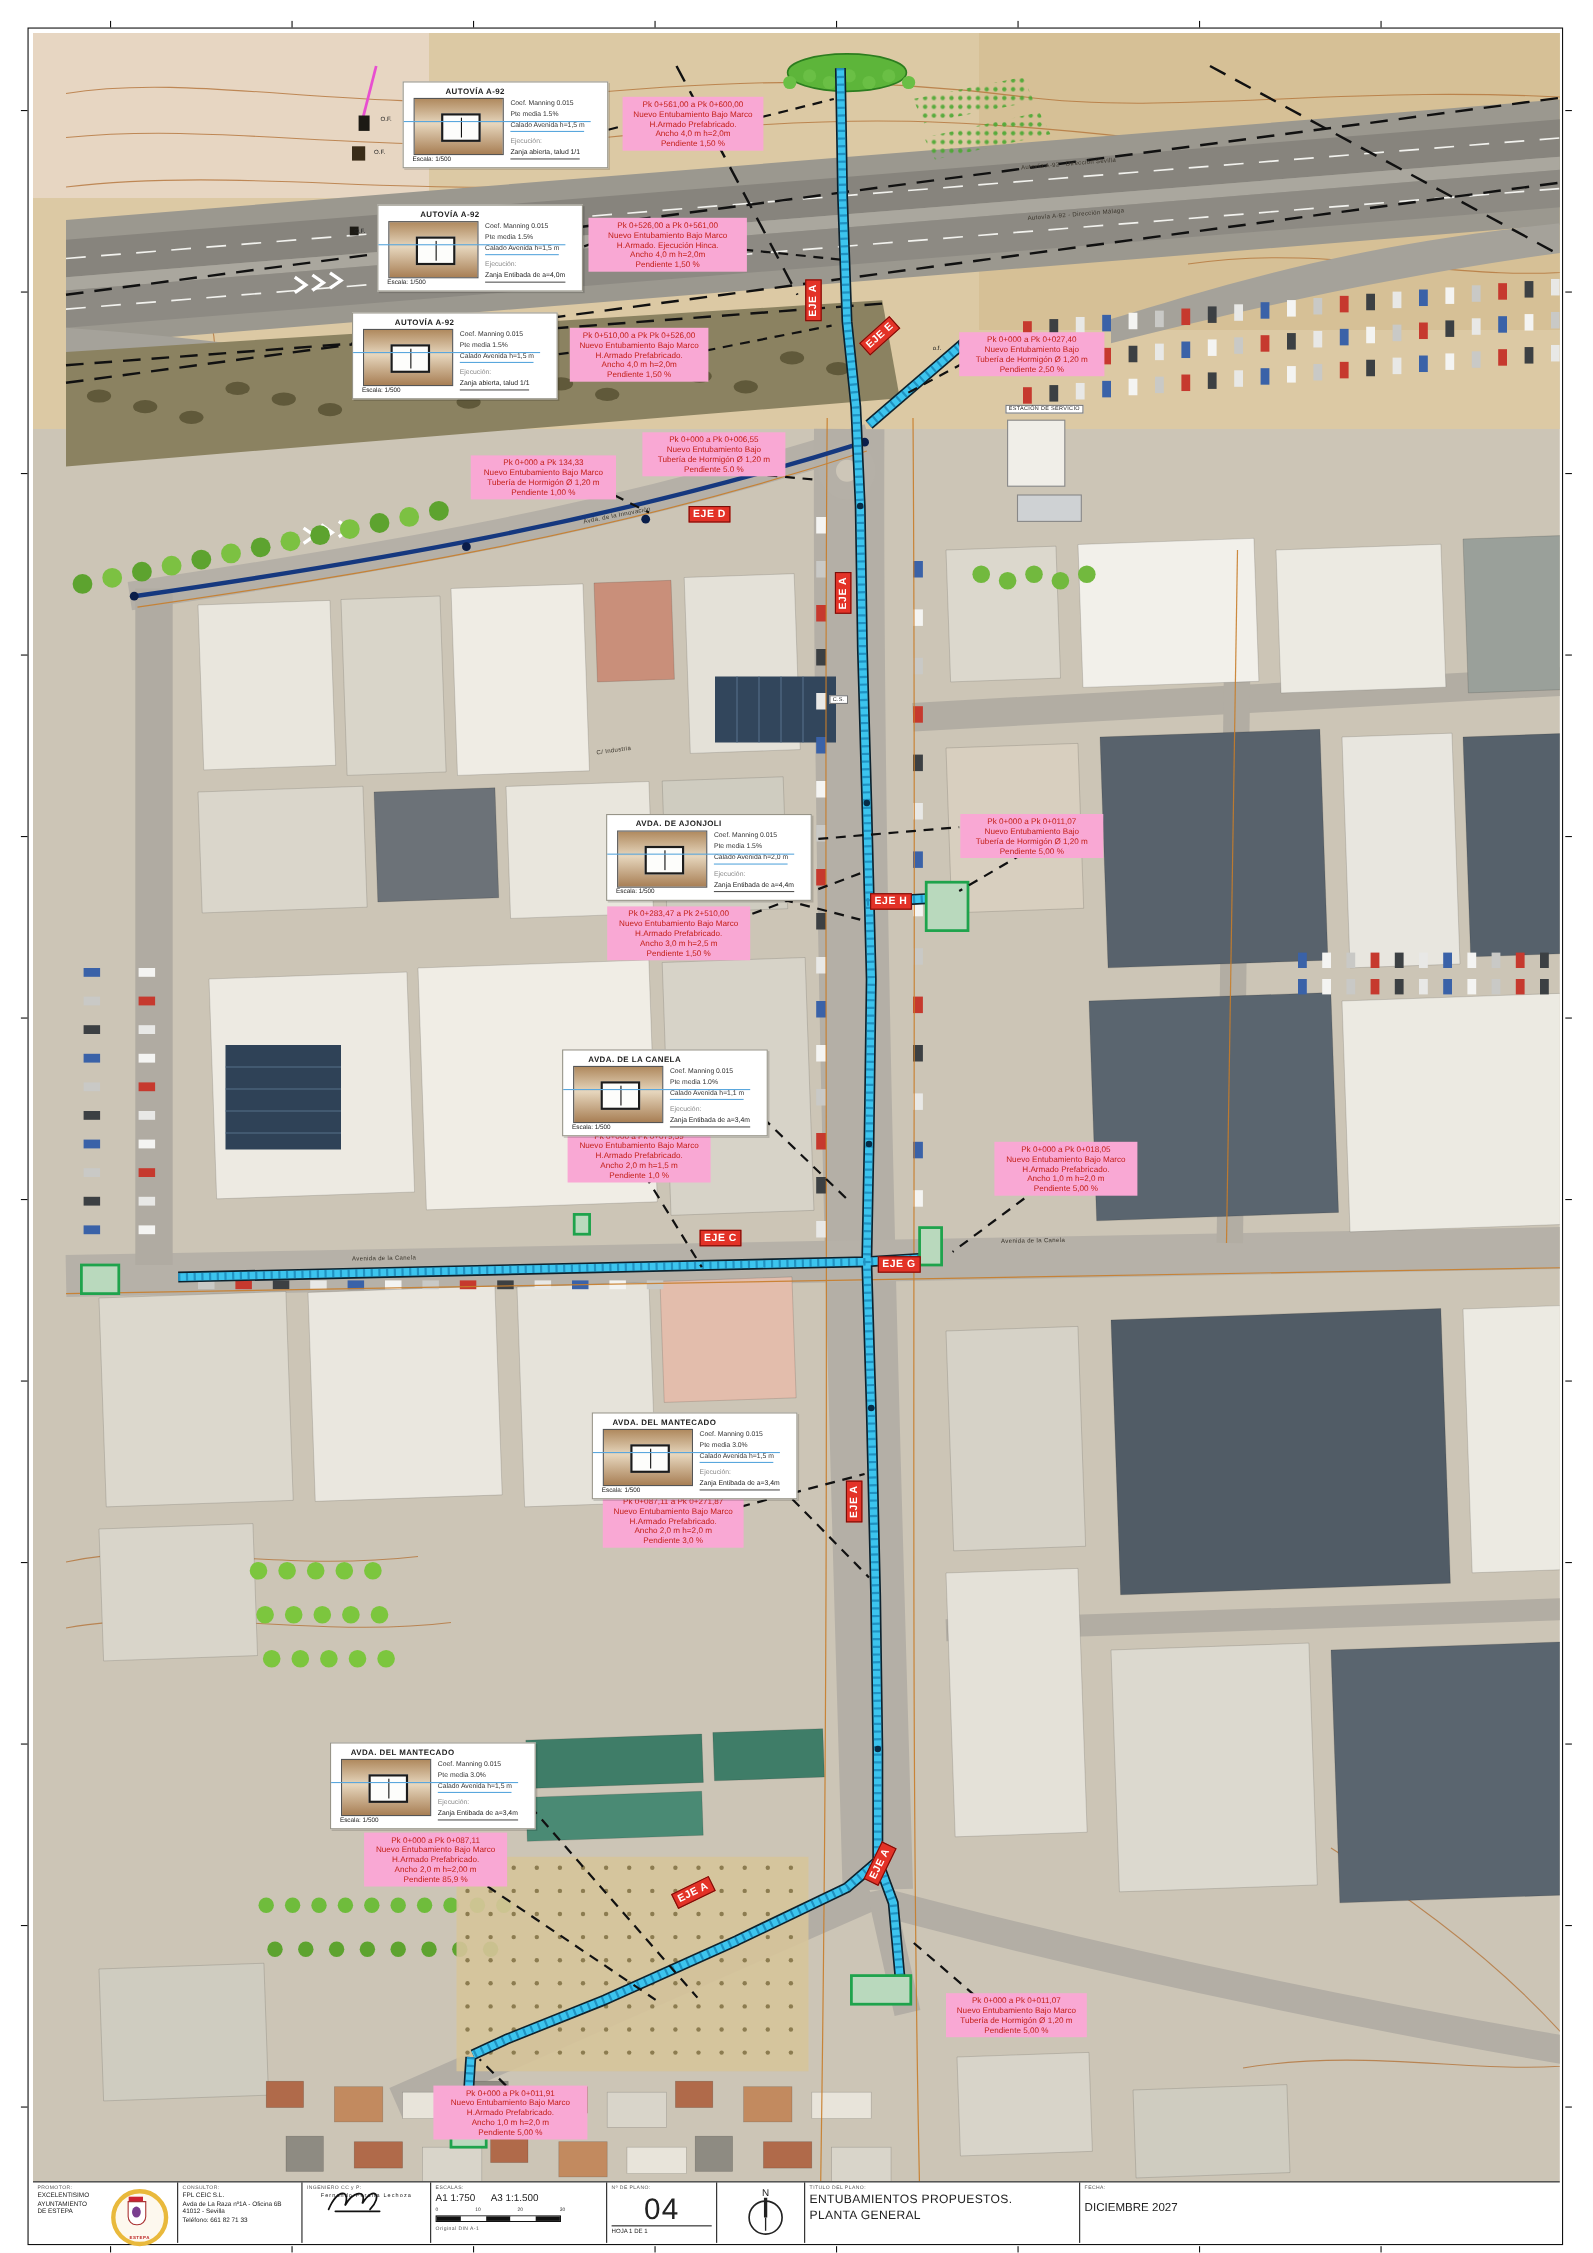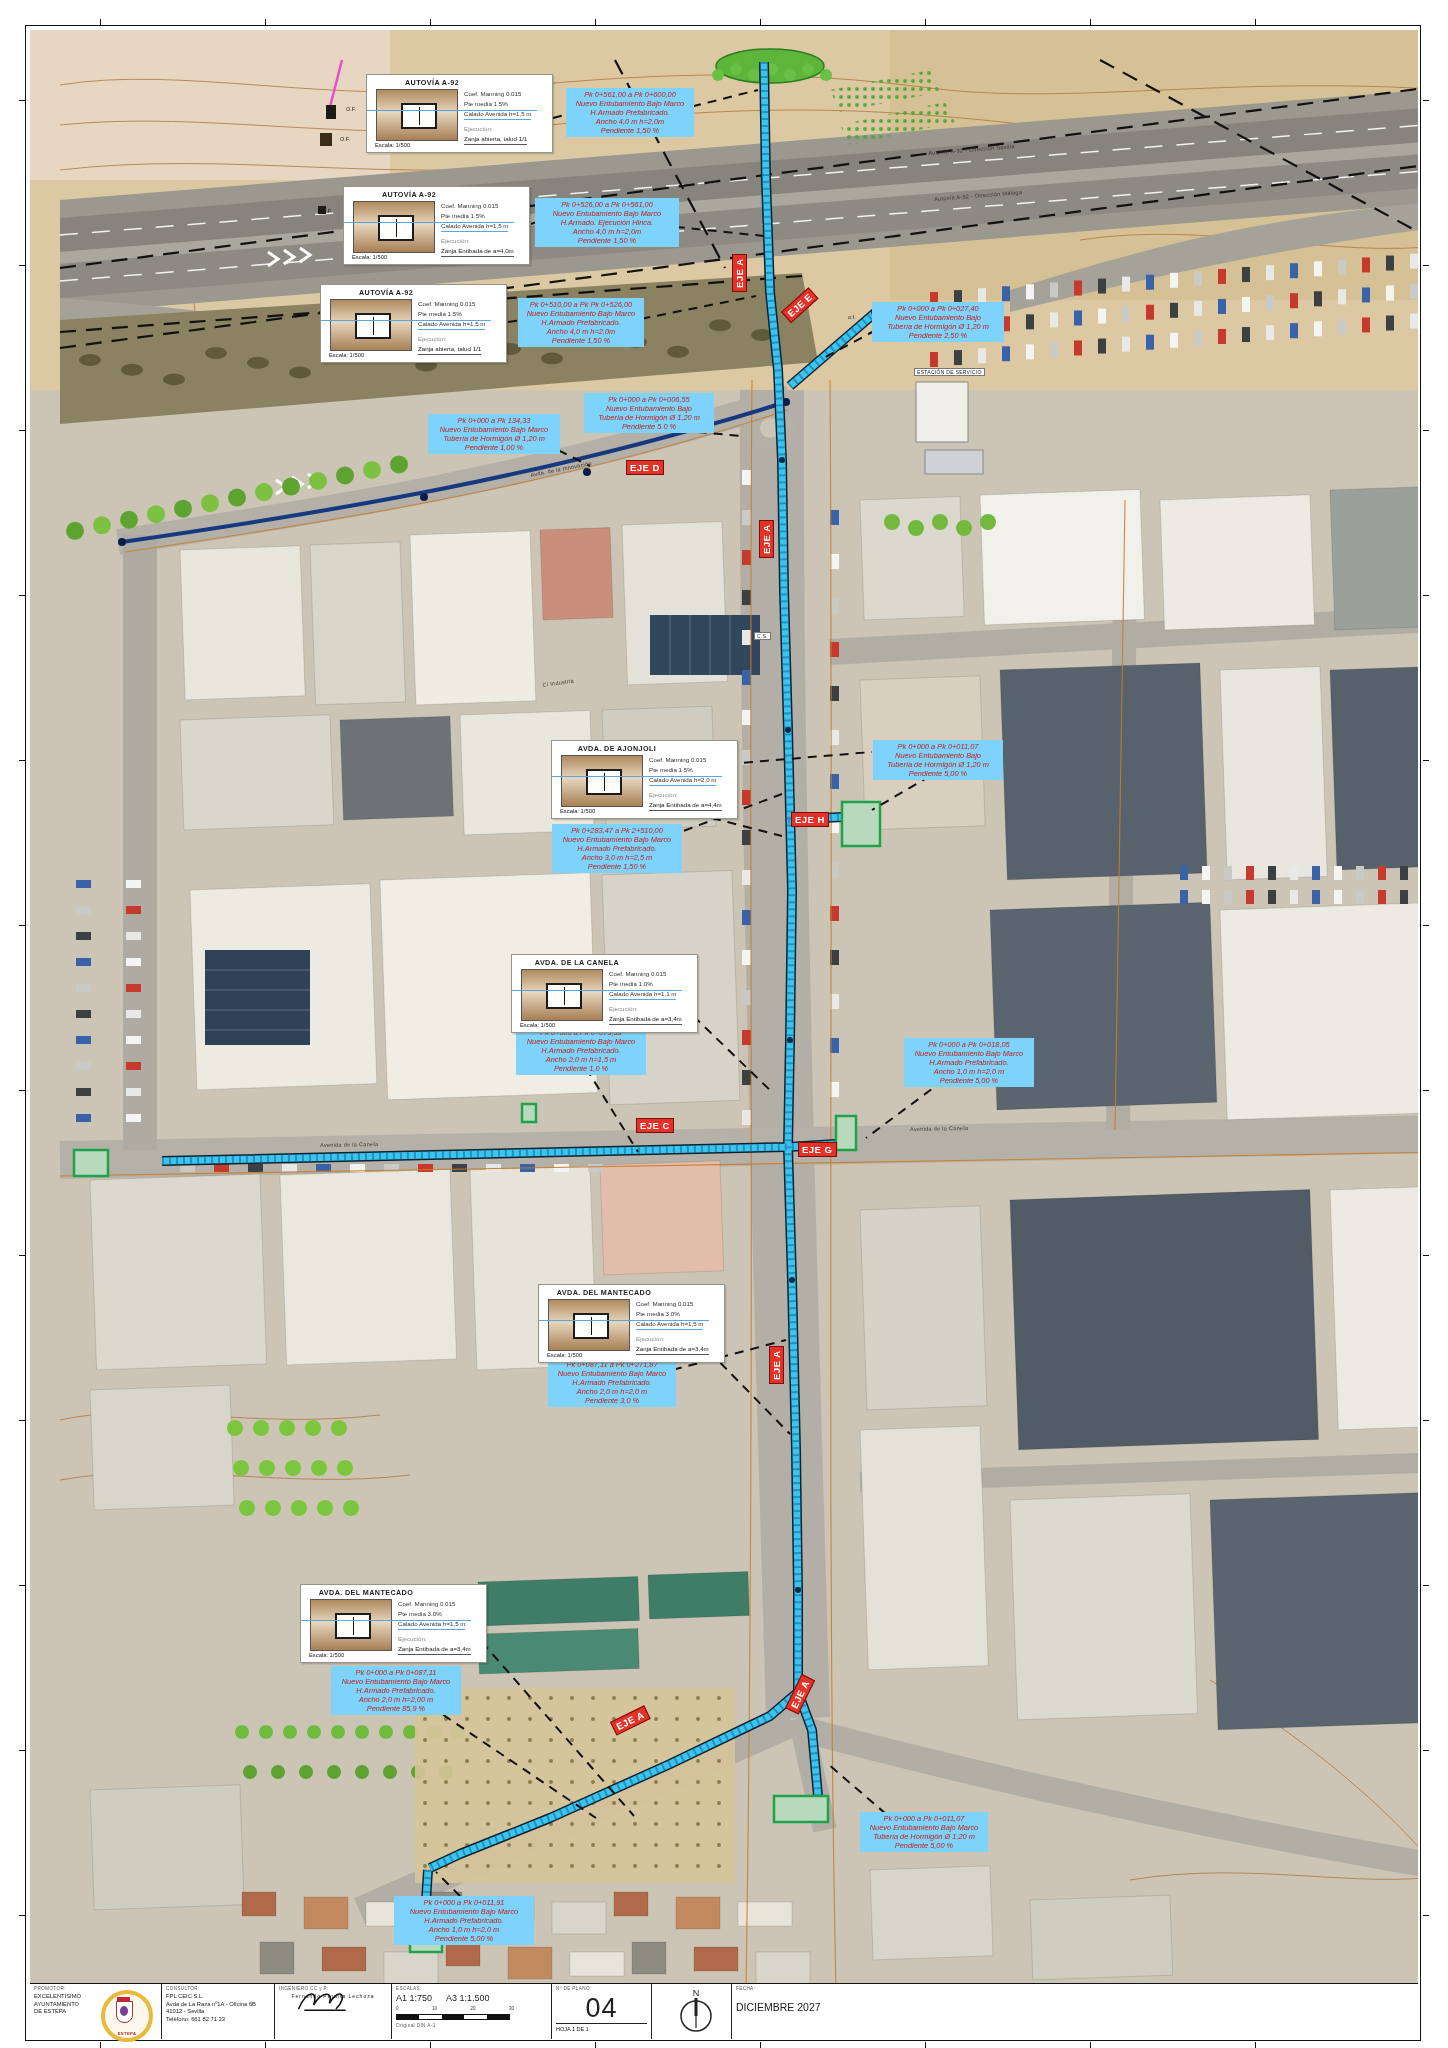--- a/index.html
+++ b/index.html
@@ -5,22 +5,22 @@
   html,body{margin:0;padding:0;background:#fff;}
   body{font-family:"Liberation Sans",sans-serif;}
   .sheet{position:relative;width:1448px;height:2048px;background:#fff;overflow:hidden;}
   .frame{position:absolute;left:25px;top:25px;width:1396px;height:2016px;border:1.5px solid #111;box-sizing:border-box;}
   .planarea{position:absolute;left:30px;top:30px;width:1388px;height:1953px;overflow:hidden;background:#ccc5b6;}
   svg{position:absolute;left:0;top:0;}
   .tick{position:absolute;background:#111;}
   
   .axis-label{position:absolute;background:#e33227;color:#fff;font-size:9.5px;font-weight:bold;
     padding:1px 3px;letter-spacing:.5px;border:.5px solid #7a0d08;white-space:nowrap;transform-origin:left top;z-index:30;}
-  .callout{position:absolute;background:#7dd3fc;color:#c3211a;font-size:7.4px;line-height:9px;
-    text-align:center;padding:2px 3px;z-index:25;box-sizing:border-box;font-style:italic;}
+  .callout{position:absolute;background:#f9a8d4;color:#c3211a;font-size:7.4px;line-height:9px;
+    text-align:center;padding:2px 3px;z-index:25;box-sizing:border-box;}
   .street-label{position:absolute;font-size:5.5px;color:#3a352c;white-space:nowrap;z-index:12;transform-origin:left top;letter-spacing:.3px;}
   .street-label.boxed{background:#fff;border:.5px solid #777;color:#222;padding:0 2px;font-size:5px;}
   .of-label{position:absolute;font-size:5.5px;color:#222;z-index:12;}
   .spec-box{position:absolute;width:187px;height:79px;background:#fff;border:1px solid #979488;
     box-shadow:1.5px 1.5px 0 rgba(0,0,0,.15);z-index:28;box-sizing:border-box;}
   .spec-title{position:absolute;left:10px;top:3px;width:110px;text-align:center;font-size:7.2px;font-weight:bold;color:#222;letter-spacing:.4px;}
   .spec-draw{position:absolute;left:9px;top:14px;width:80px;height:50px;background:linear-gradient(180deg,#b08a5f 0%,#e6d6bd 45%,#a87f55 100%);border:1px solid #555;}
   .spec-inner{position:absolute;left:24px;top:13px;width:32px;height:22px;background:#fdfdfb;border:2.5px solid #1c1c1c;}
   .spec-dimv{position:absolute;left:50%;top:2px;bottom:2px;width:1px;background:#111;}
   .spec-water{position:absolute;left:0;top:35px;width:170px;height:1px;background:#5aa7dd;z-index:2;}
@@ -1014,18 +1014,23 @@
     <div class="tb-col" style="width:80px">
       <div class="compass">
         <svg width="80" height="52" viewBox="0 0 80 52">
           <text x="40" y="10" font-size="9" text-anchor="middle" fill="#222" font-family="Liberation Sans, sans-serif">N</text>
           <circle cx="40" cy="30" r="15" fill="none" stroke="#222" stroke-width="1.5"></circle>
           <line x1="40" y1="12" x2="40" y2="30" stroke="#222" stroke-width="3"></line>
           <line x1="40" y1="30" x2="40" y2="42" stroke="#222" stroke-width="1.2"></line>
         </svg>
       </div>
     </div>
+    <div class="tb-col" style="width:250px">
+      <div class="tb-label">TITULO DEL PLANO:</div>
+      <div class="tb-plano">ENTUBAMIENTOS PROPUESTOS.</div>
+      <div class="tb-plano">PLANTA GENERAL</div>
+    </div>
     <div class="tb-col" style="flex:1;border-right:none">
       <div class="tb-label">FECHA:</div>
       <div class="tb-fecha">DICIEMBRE 2027</div>
     </div>
   </div>
 </div>
 
 </body></html>

